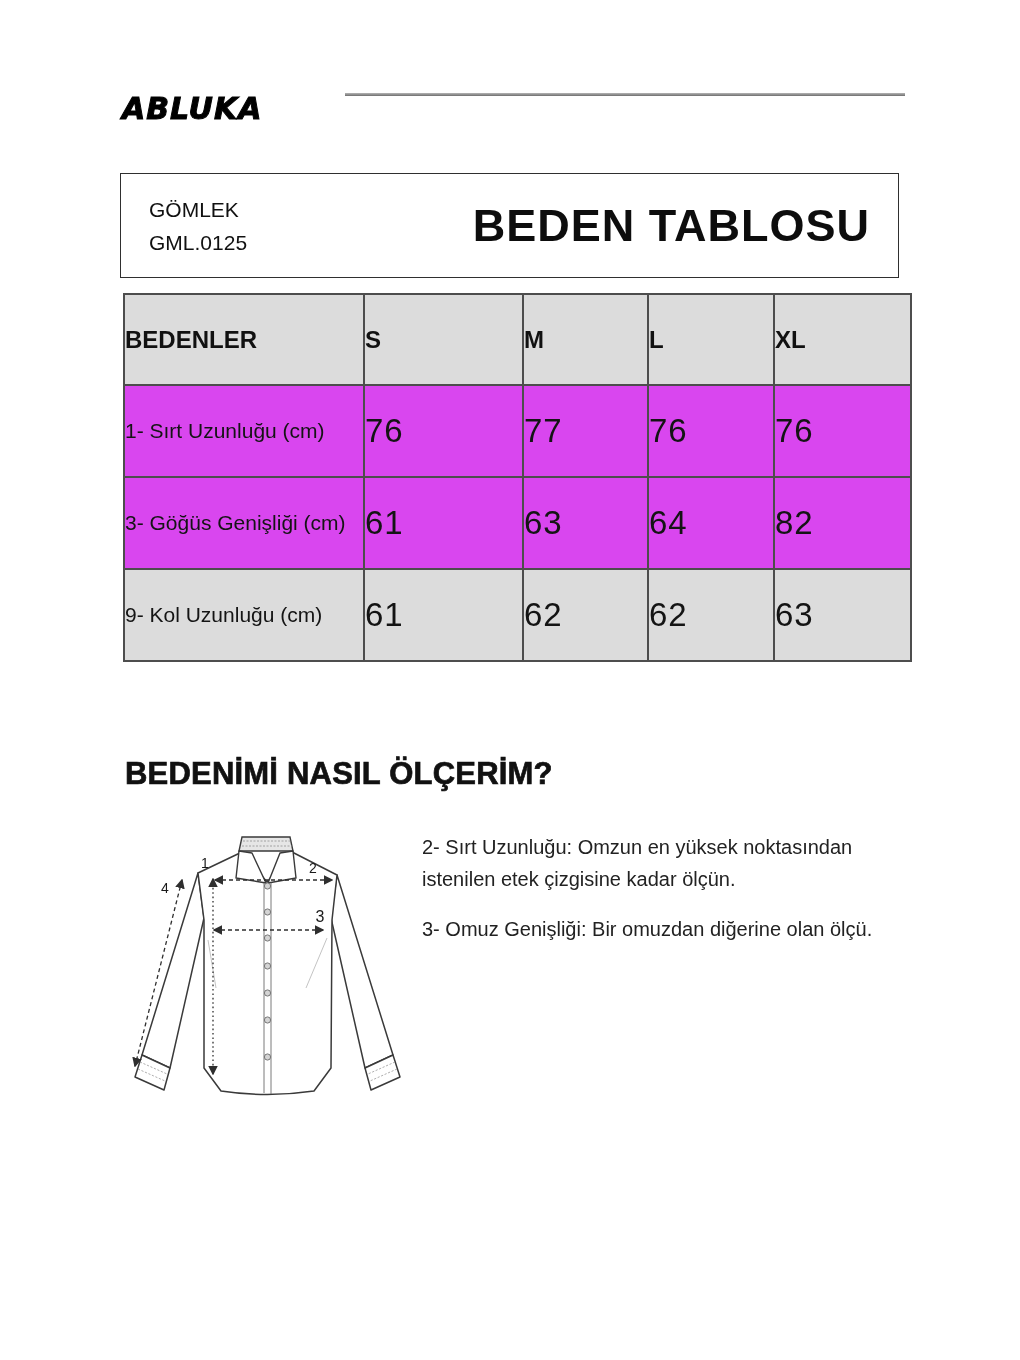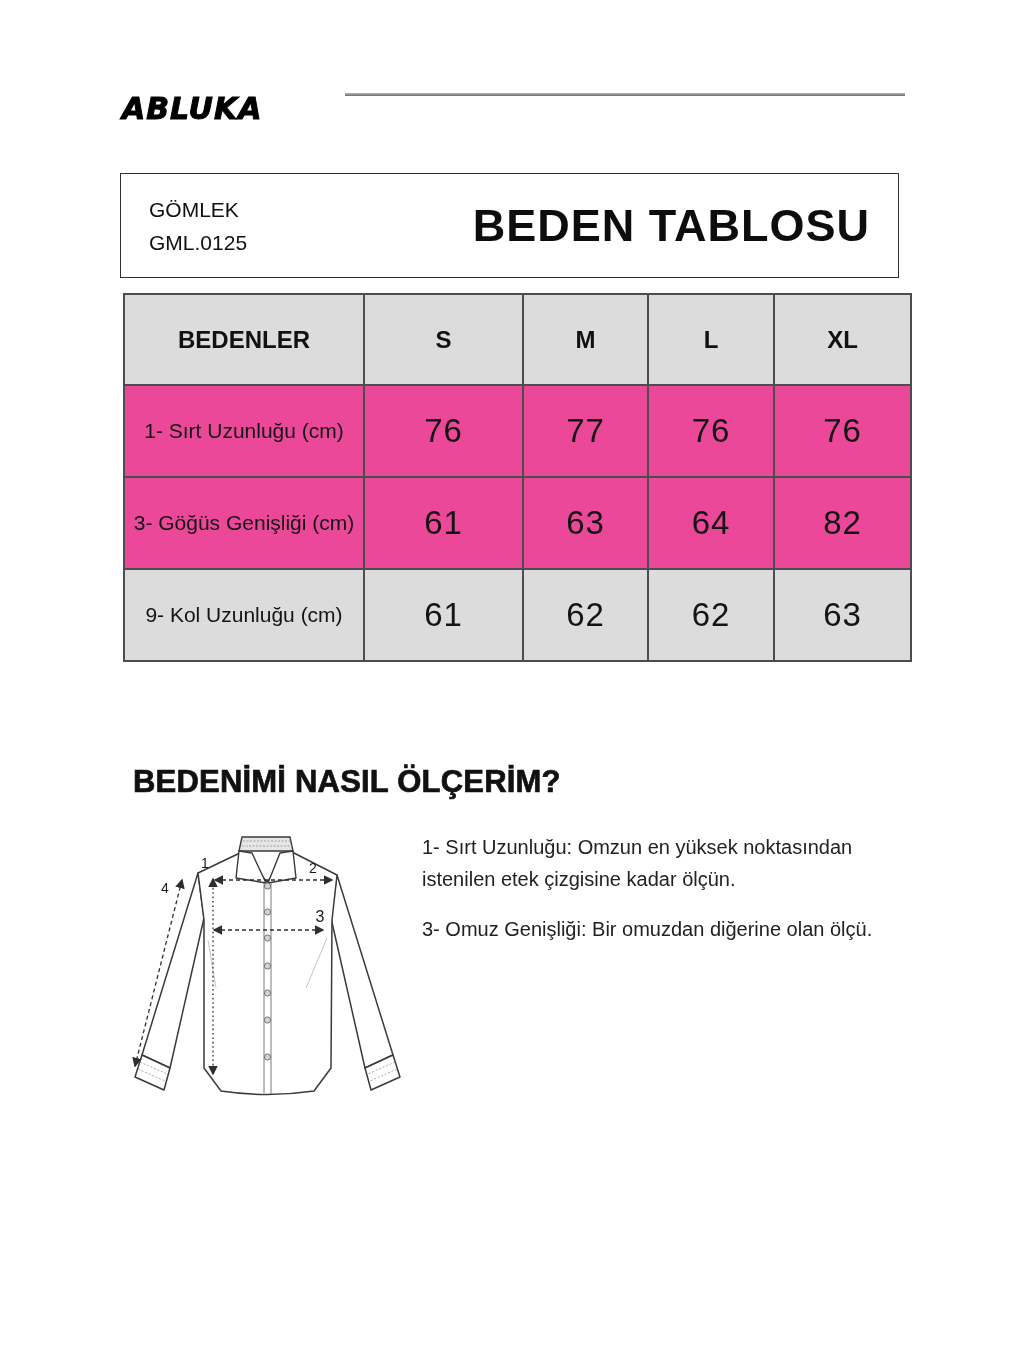--- a/index.html
+++ b/index.html
@@ -33,33 +33,33 @@
   .table-title{
     font-size:45px;font-weight:700;letter-spacing:1px;color:#0d0d0d;
     white-space:nowrap;
   }
   
   table.size-table{
     position:absolute;left:123px;top:293px;width:787px;
     border-collapse:collapse;table-layout:fixed;
   }
   table.size-table th,table.size-table td{
-    border:2px solid #4d4d4d;text-align:center;vertical-align:middle;
+    border:2px solid #4d4d4d;text-align:left;vertical-align:middle;
     padding:0;
   }
   table.size-table thead th{
     height:89px;background:#dcdcdc;font-weight:bold;font-size:24px;color:#111;
   }
-  table.size-table tbody td{height:90px;background:#ec4899;}
+  table.size-table tbody td{height:90px;background:#d946ef;}
   table.size-table tbody tr.alt td{background:#dcdcdc;}
   td.m-label{font-size:21px;font-weight:400;color:#141414;}
   td.m-value{font-size:33px;font-weight:400;color:#141414;letter-spacing:1px;}
   
   .measure-heading{
-    position:absolute;left:121px;top:752px;margin:12px;
+    position:absolute;left:121px;top:752px;margin:4px;
     font-size:31px;font-weight:bold;letter-spacing:.2px;color:#111;
     -webkit-text-stroke:.7px #111;
   }
   .shirt-diagram{
     position:absolute;left:120px;top:820px;width:300px;height:300px;
   }
   .instructions{
     position:absolute;left:422px;top:832px;width:482px;
     font-size:20px;line-height:1.58;color:#222;
   }
@@ -183,17 +183,17 @@
     </g>
     <g font-family="Liberation Sans, sans-serif" font-size="14" fill="#1a1a1a">
       <text x="85" y="48" text-anchor="middle">1</text>
       <text x="193" y="53" text-anchor="middle">2</text>
       <text x="200" y="102" text-anchor="middle" font-size="16">3</text>
       <text x="45" y="73" text-anchor="middle">4</text>
     </g>
   </svg>
 
   <div class="instructions">
-    <p>1- Sırt Uzunluğu: Omzun en yüksek noktasından istenilen etek çizgisine kadar ölçün.</p>
+    <p>2- Sırt Uzunluğu: Omzun en yüksek noktasından istenilen etek çizgisine kadar ölçün.</p>
     <p>3- Omuz Genişliği: Bir omuzdan diğerine olan ölçü.</p>
   </div>
 
 </div>
 
 </body></html>

